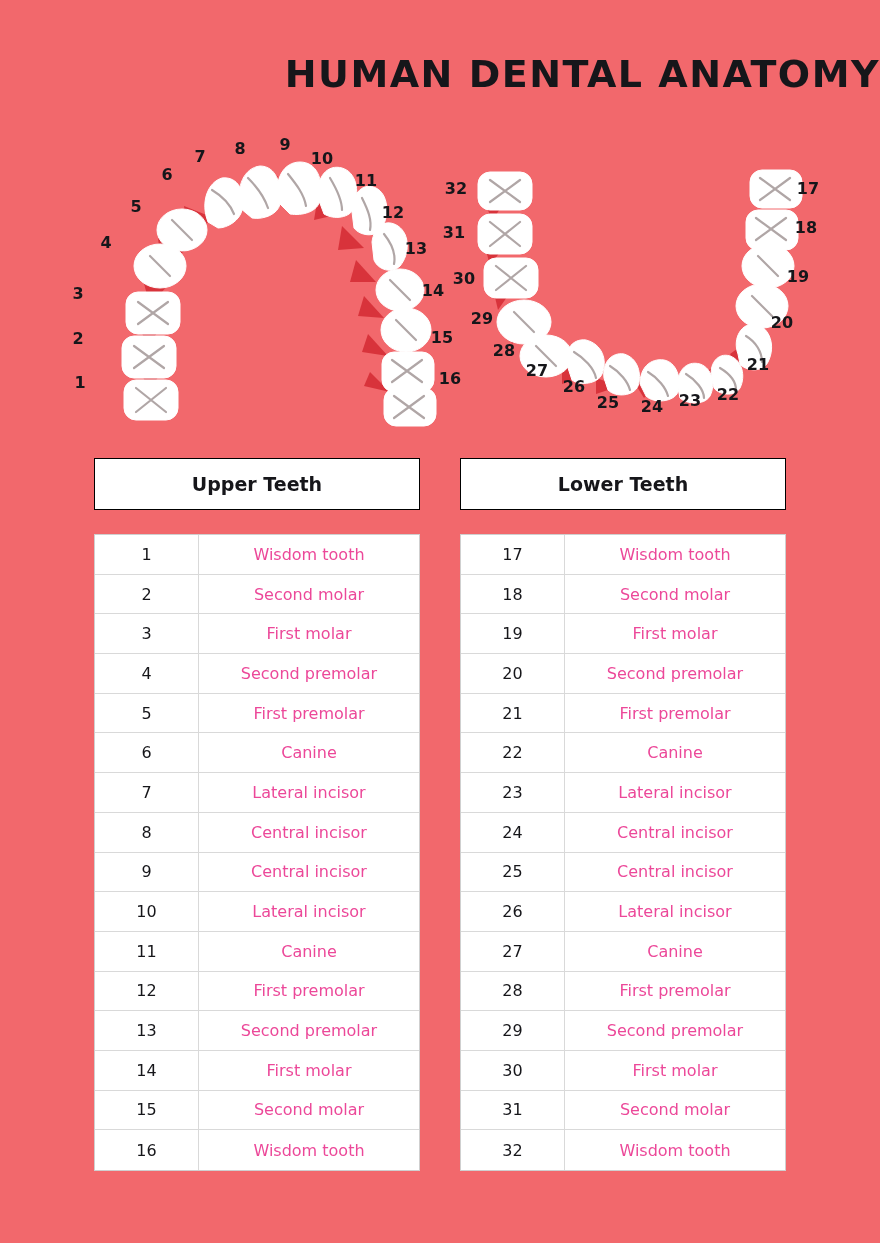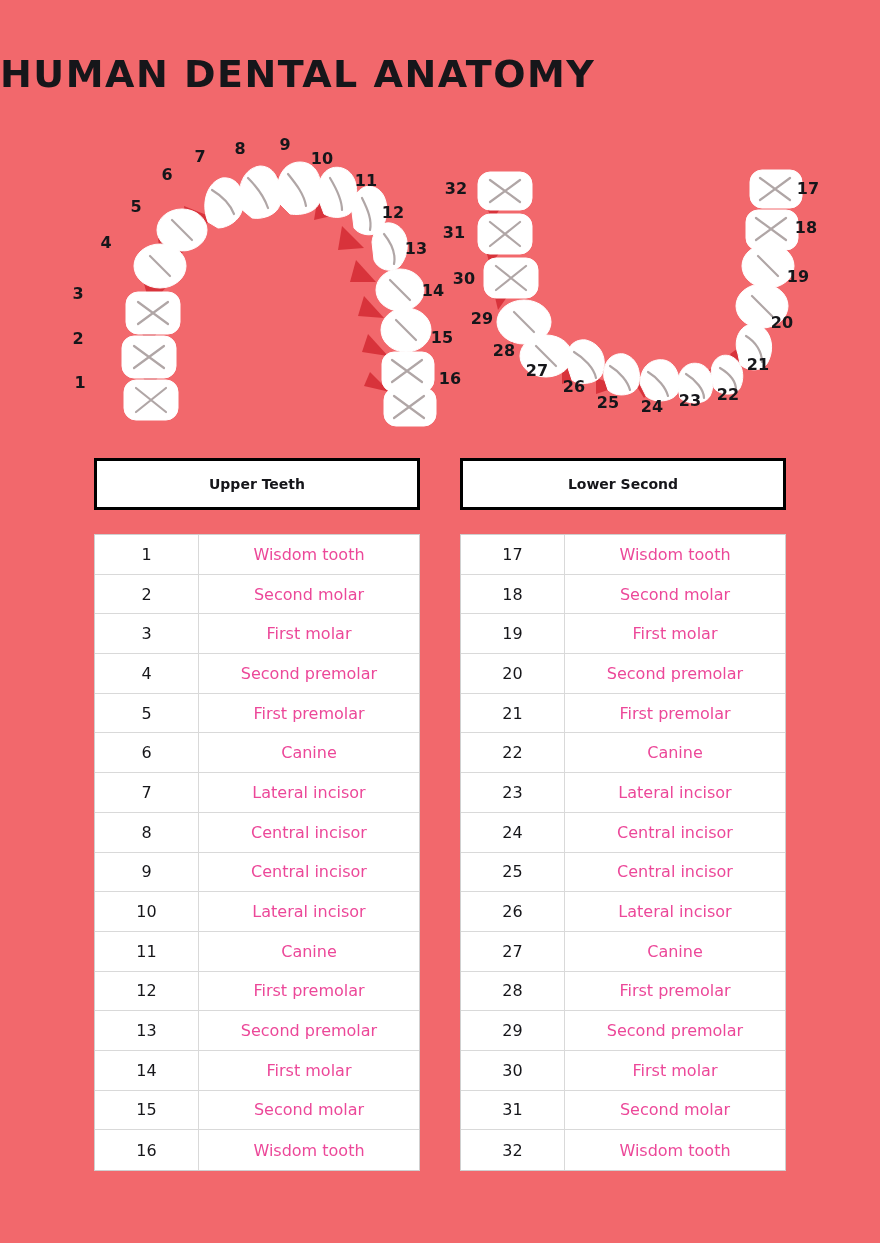--- a/index.html
+++ b/index.html
@@ -13,21 +13,21 @@
     font-family: "Liberation Sans", sans-serif;
     overflow: hidden;
     position: relative;
   }
 
   #page-title {
     position: absolute;
     top: 52px;
     left: 0;
     width: 880px;
-    text-align: left;
+    text-align: right;
     font-family: "DejaVu Sans", sans-serif;
     font-weight: bold;
     font-size: 38px;
     letter-spacing: 1.5px;
     color: #16161a;
   }
 
   
   #diagram {
     position: absolute;
@@ -57,28 +57,28 @@
   
   .table-block {
     position: absolute;
     width: 326px;
   }
   #upper-block { left: 94px;  top: 458px; }
   #lower-block { left: 460px; top: 458px; }
 
   .table-head {
     background: #ffffff;
-    border: 3px solid #000000;
+    border: 1px solid #000000;
     height: 52px;
     display: flex;
     align-items: center;
     justify-content: center;
     font-family: "DejaVu Sans", sans-serif;
     font-weight: bold;
-    font-size: 14px;
+    font-size: 19px;
     color: #16161a;
     box-sizing: border-box;
   }
 
   .table-body {
     margin-top: 24px;
     background: #ffffff;
     border: 1px solid #cfcfcf;
     box-sizing: border-box;
   }
@@ -367,21 +367,21 @@
       <div class="tname">Second molar</div>
     </div>
     <div class="trow">
       <div class="tnum">16</div>
       <div class="tname">Wisdom tooth</div>
     </div>
   </div>
 </div>
 
 <div class="table-block" id="lower-block">
-  <div class="table-head">Lower Second</div>
+  <div class="table-head">Lower Teeth</div>
   <div class="table-body">
     <div class="trow">
       <div class="tnum">17</div>
       <div class="tname">Wisdom tooth</div>
     </div>
     <div class="trow">
       <div class="tnum">18</div>
       <div class="tname">Second molar</div>
     </div>
     <div class="trow">

